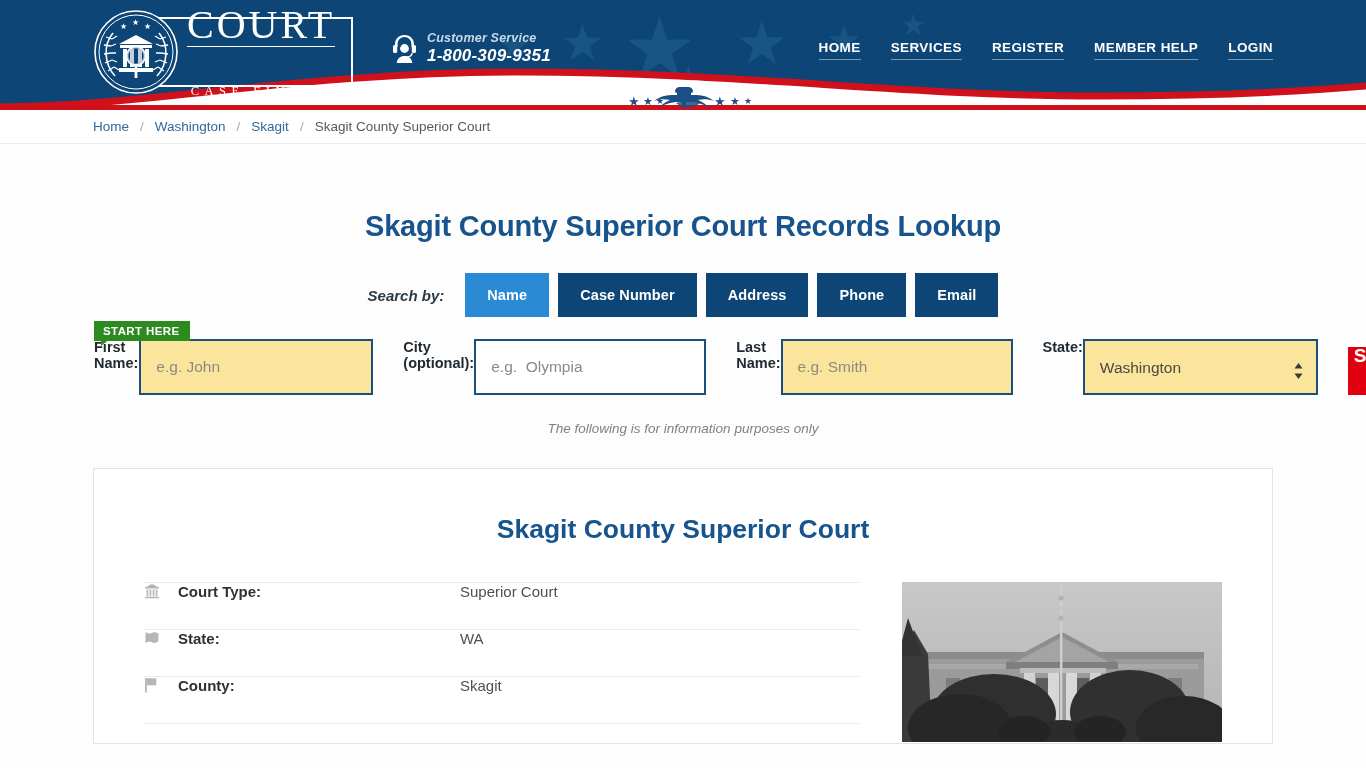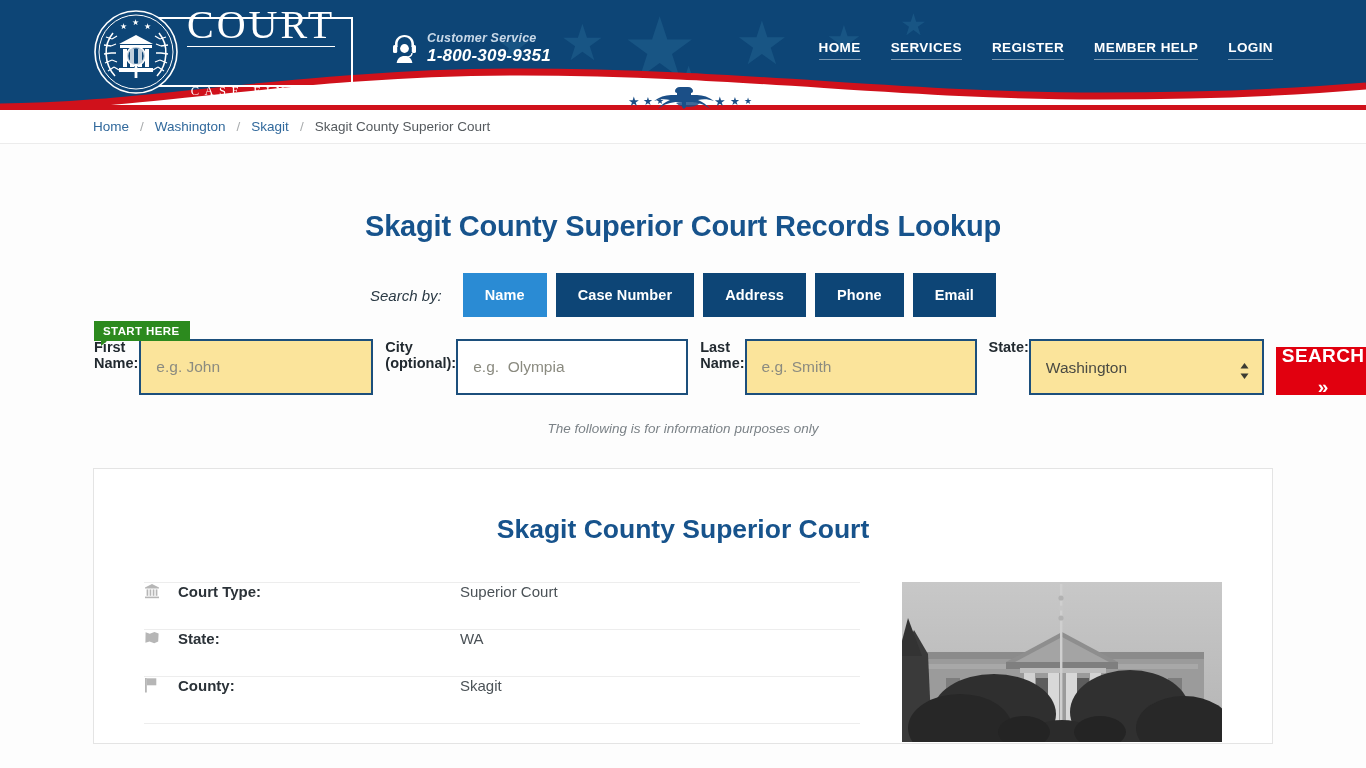--- a/index.html
+++ b/index.html
@@ -191,21 +191,21 @@
   .searchby-row {
     display: flex;
     justify-content: center;
     align-items: center;
     gap: 9px;
     margin-top: 30px;
   }
   .searchby-label {
     font-size: 15px;
     font-style: italic;
-    font-weight: normal;
+    font-weight: bold;
     color: #2b3a45;
     margin-right: 12px;
   }
   .tab-btn {
     background: #0d4576;
     color: #ffffff;
     font-size: 14.5px;
     font-weight: bold;
     border: none;
     height: 44px;
@@ -215,21 +215,21 @@
     letter-spacing: .1px;
   }
   .tab-btn.active { background: #2a8bd4; }
 
   
   .search-form {
     position: relative;
     margin-top: 22px;
     display: flex;
     align-items: flex-end;
-    gap: 12px;
+    gap: 30px;
     padding-left: 1px;
   }
   .start-here {
     position: absolute;
     left: 1px; top: -18px;
     background: #2c8a1e;
     color: #ffffff;
     font-size: 11.5px;
     font-weight: bold;
     letter-spacing: .4px;

